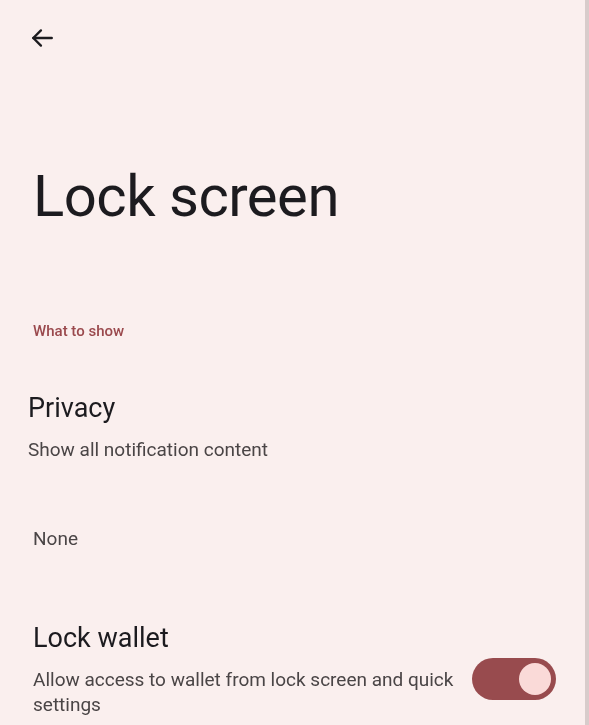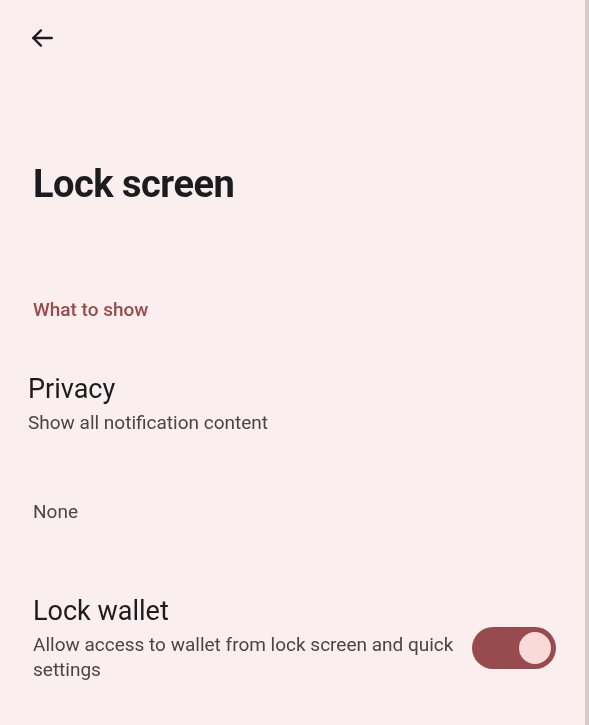--- a/index.html
+++ b/index.html
@@ -28,27 +28,27 @@
       display: inline-flex;
       align-items: center;
       justify-content: center;
       width: 48px;
       height: 48px;
       margin: 14px 0 0 18px;
       cursor: pointer;
       color: #1c1b1f;
     }
     .page-title {
-      font-size: 38px;
-      font-weight: 700;
+      font-size: 58px;
+      font-weight: 400;
       margin: 100px 0 0 33px;
       letter-spacing: -0.5px;
     }
     .section-header {
-      font-size: 19px;
+      font-size: 15px;
       font-weight: 500;
       color: #9a494d;
       margin: 92px 0 0 33px;
     }
     .setting-item {
       padding: 0 33px;
       cursor: pointer;
     }
     .setting-item.first {
       margin-top: 52px;
@@ -69,21 +69,21 @@
     .setting-title {
       font-size: 27px;
       font-weight: 400;
       color: #1c1b1f;
       line-height: 1.2;
     }
     .setting-subtitle {
       font-size: 19px;
       font-weight: 400;
       color: #4a4546;
-      margin-top: 6px;
+      margin-top: 14px;
       line-height: 1.3;
     }
     .toggle {
       width: 84px;
       height: 42px;
       border-radius: 21px;
       background: #984b4e;
       position: relative;
       cursor: pointer;
       flex-shrink: 0;

